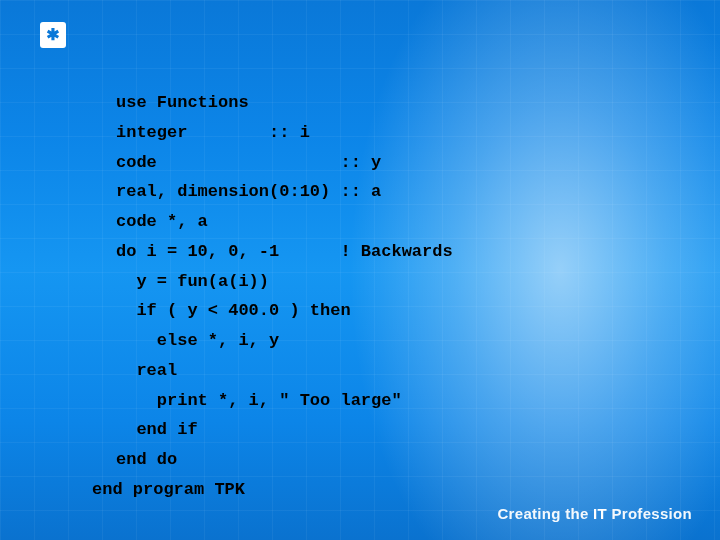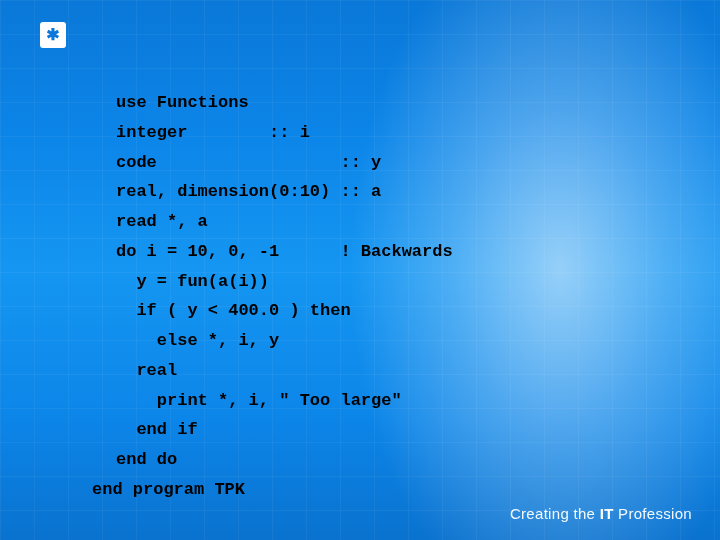--- a/index.html
+++ b/index.html
@@ -83,41 +83,41 @@
     white-space: pre;
   }
   .tagline {
     position: absolute;
     bottom: 18px;
     right: 28px;
     color: #fff;
     font-size: 15px;
     letter-spacing: 0.3px;
   }
-  .tagline .light { font-weight: 400; opacity: 0.95; }
+  .tagline .light { font-weight: 700; opacity: 0.95; }
   .tagline .bold  { font-weight: 700; }
 </style>
 </head>
 <body>
 
 <div class="slide">
   <div class="texture"></div>
 
   <div class="logo">
     <div class="logo-badge">
       <span>✱</span>
     </div>
   </div>
 
 
   <div class="code"><span>use Functions</span>
 <span>integer        :: i</span>
 <span>code                  :: y</span>
 <span>real, dimension(0:10) :: a</span>
-<span>read *, a</span>
+<span>code *, a</span>
 <span>do i = 10, 0, -1      ! Backwards</span>
 <span>  y = fun(a(i))</span>
 <span>  if ( y &lt; 400.0 ) then</span>
 <span>    else *, i, y</span>
 <span>  real</span>
 <span>    print *, i, " Too large"</span>
 <span>  end if</span>
 <span>end do</span>
 <span style="margin-left:-24px; display:inline-block;">end program TPK</span></div>
 

